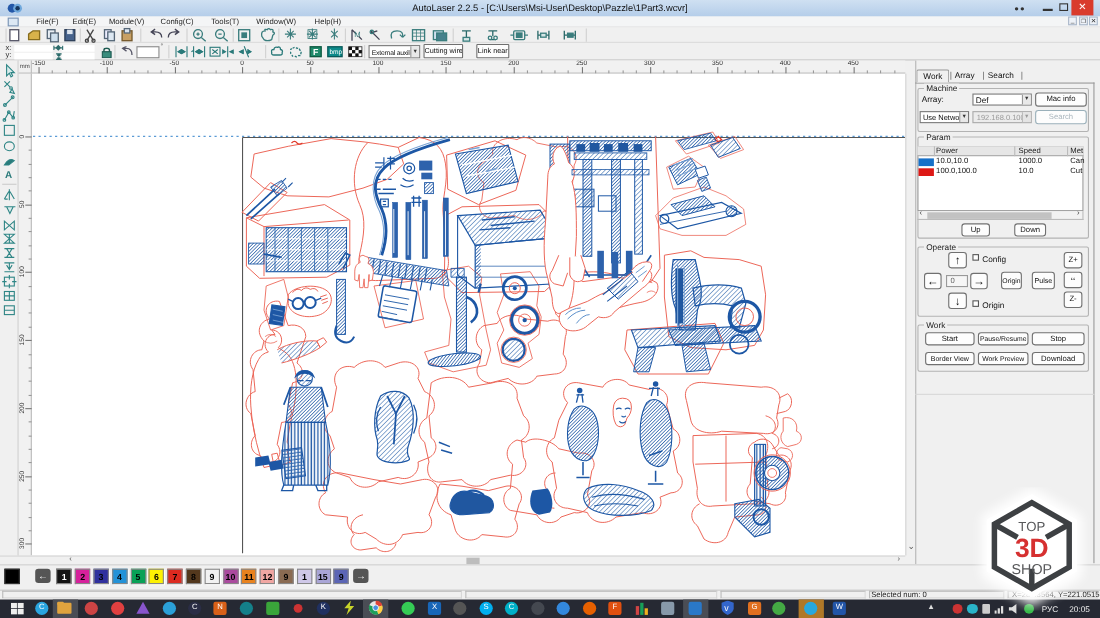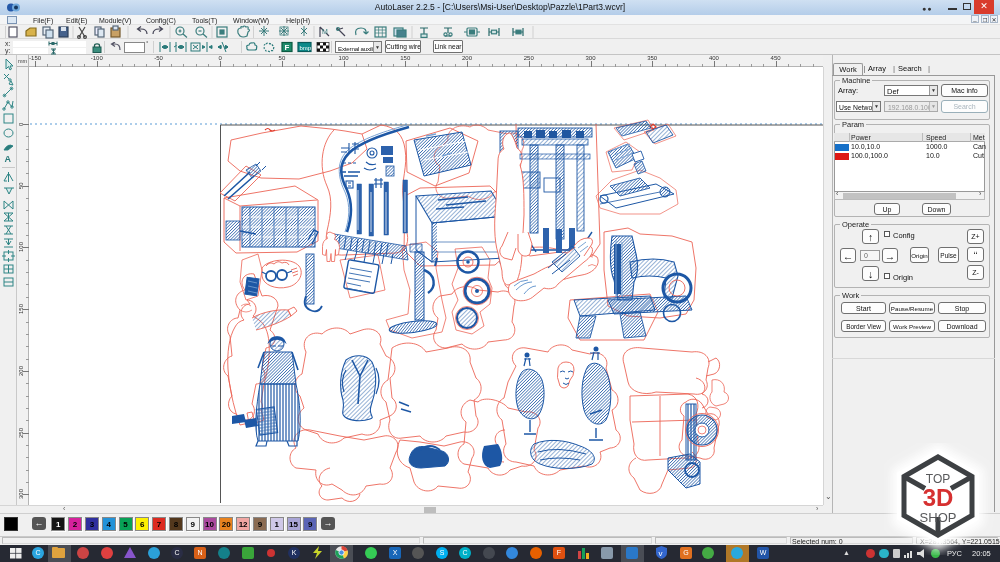--- a/index.html
+++ b/index.html
@@ -682,21 +682,21 @@
 <div class="swatch" style="left:51.3px;background:#141414;color:#fff">1</div>
 <div class="swatch" style="left:68.1px;background:#d6219c;color:#000">2</div>
 <div class="swatch" style="left:84.9px;background:#30309e;color:#000">3</div>
 <div class="swatch" style="left:101.7px;background:#2292d8;color:#000">4</div>
 <div class="swatch" style="left:118.5px;background:#08a156;color:#000">5</div>
 <div class="swatch" style="left:135.3px;background:#fdf103;color:#000">6</div>
 <div class="swatch" style="left:152.1px;background:#dc2a20;color:#000">7</div>
 <div class="swatch" style="left:168.9px;background:#53381d;color:#000">8</div>
 <div class="swatch" style="left:185.7px;background:#f2f2f2;color:#000">9</div>
 <div class="swatch" style="left:202.5px;background:#aa4a9e;color:#000">10</div>
-<div class="swatch" style="left:219.3px;background:#e8821e;color:#000">20</div>
+<div class="swatch" style="left:219.3px;background:#e8821e;color:#000">11</div>
 <div class="swatch" style="left:236.1px;background:#f0a6a2;color:#000">12</div>
 <div class="swatch" style="left:252.9px;background:#8a6b52;color:#000">9</div>
 <div class="swatch" style="left:269.7px;background:#cfc8e8;color:#000">1</div>
 <div class="swatch" style="left:286.5px;background:#a9a5d6;color:#000">15</div>
 <div class="swatch" style="left:303.3px;background:#5b65b5;color:#000">9</div>
 <div class="abs" style="left:321.1px;top:517px;width:14px;height:13px;background:#555;border-radius:3px;color:#fff;font-size:9px;text-align:center;line-height:12px">→</div>
 </div>
 
 <div id="statusbar" class="abs"></div>
 <div id="sbcontent">

